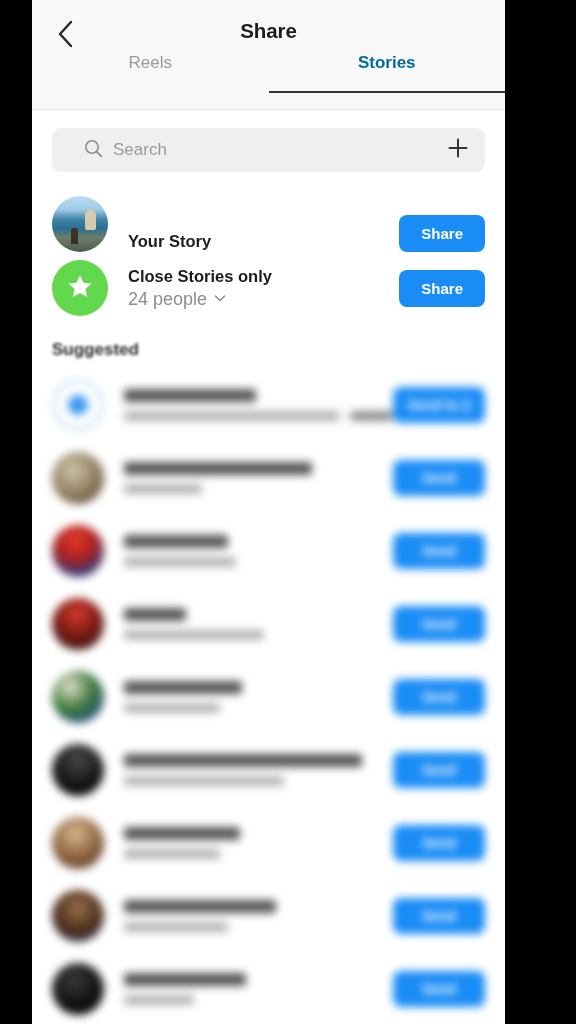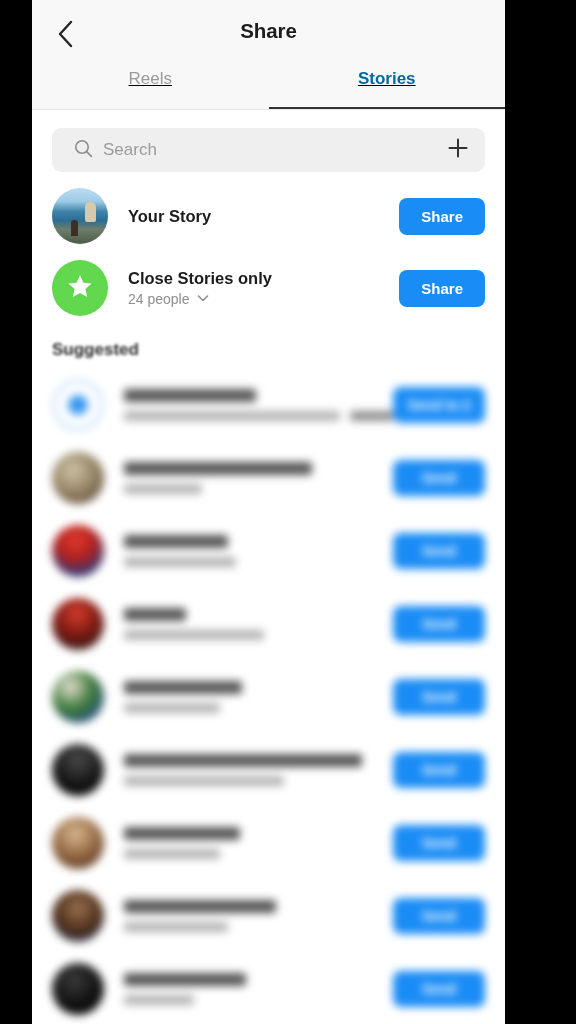--- a/index.html
+++ b/index.html
@@ -41,24 +41,23 @@
     position: absolute;
     left: 0; right: 0; top: 19px;
     text-align: center;
     font-size: 20.5px;
     font-weight: bold;
     color: #1c1c1c;
     letter-spacing: -0.1px;
   }
   .tabs {
     position: absolute;
-    left: 0; right: 0; bottom: 0;
+    left: 0; right: 0; bottom: 16px;
     height: 43px;
     display: flex;
-    text-decoration: underline;
   }
   .tab {
     flex: 1;
     display: flex;
     align-items: flex-start;
     justify-content: center;
     padding-top: 3px;
     font-size: 17px;
     cursor: pointer;
     position: relative;
@@ -74,21 +73,21 @@
   }
 
   
   .search-wrap {
     margin: 18px 20px 0 20px;
     height: 44px;
     background: #efefef;
     border-radius: 9px;
     display: flex;
     align-items: center;
-    padding: 0 14px 0 22px;
+    padding: 0 14px 0 32px;
     cursor: text;
   }
   .search-icon { flex: 0 0 auto; margin-right: 10px; display: block; }
   .search-text {
     flex: 1;
     font-size: 17px;
     color: #9b9b9b;
   }
   .plus-btn {
     flex: 0 0 auto;
@@ -136,21 +135,21 @@
   }
   .row-title {
     font-size: 16.5px;
     font-weight: bold;
     color: #1c1c1c;
     line-height: 1.25;
   }
   .row-sub {
     display: flex;
     align-items: center;
-    font-size: 14px;
+    font-size: 18px;
     color: #8e8e8e;
     margin-top: 2px;
   }
   .row-sub .chev { margin-left: 6px; display: block; }
   .btn {
     flex: 0 0 auto;
     background: #1a8cf5;
     color: #ffffff;
     font-size: 15px;
     font-weight: bold;
@@ -273,21 +272,21 @@
       <span class="plus-btn">
         <span>
           <svg width="24" height="24" viewBox="0 0 24 24" aria-hidden="true">
             <line x1="12" y1="3.5" x2="12" y2="20.5" stroke="#333" stroke-width="2" stroke-linecap="round"></line>
             <line x1="3.5" y1="12" x2="20.5" y2="12" stroke="#333" stroke-width="2" stroke-linecap="round"></line>
           </svg>
         </span>
       </span>
     </div>
 
-    <div class="row" style="margin-top:8px;">
+    <div class="row" style="margin-top:8px;align-items:flex-end;">
       <div class="avatar story-pic"></div>
       <div class="row-body">
         <div class="row-title">Your Story</div>
       </div>
       <button class="btn">Share</button>
     </div>
 
     <div class="row">
       <div class="avatar close-friends">
         <span>

